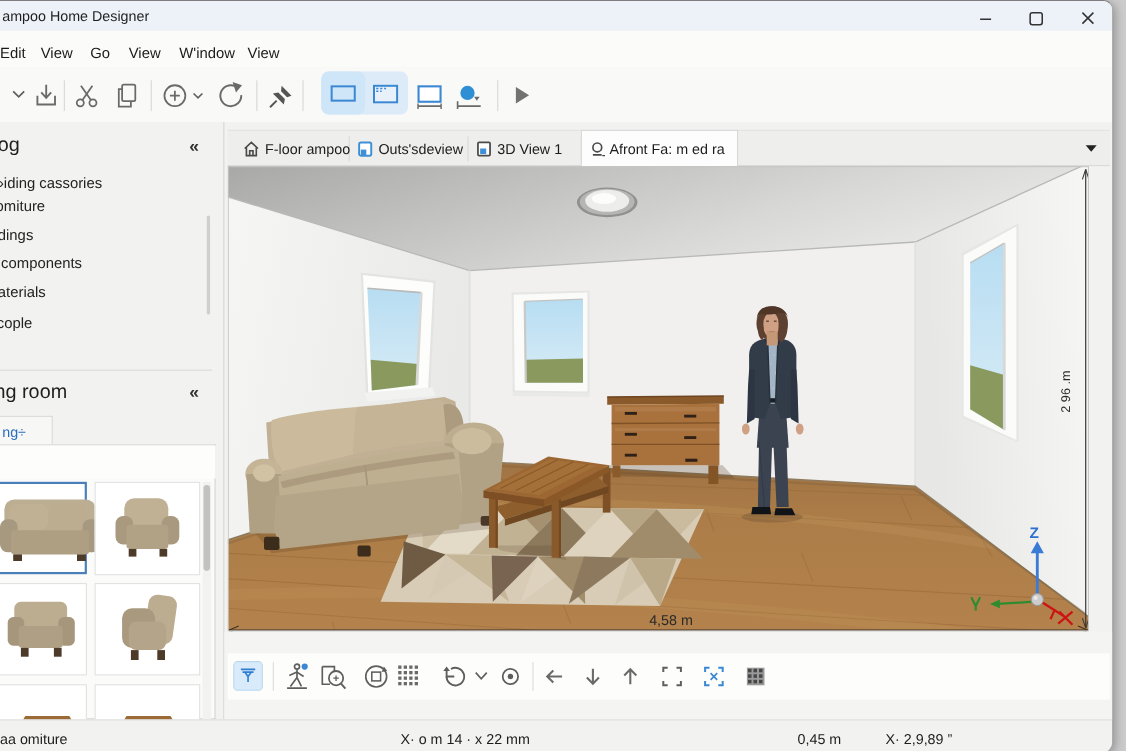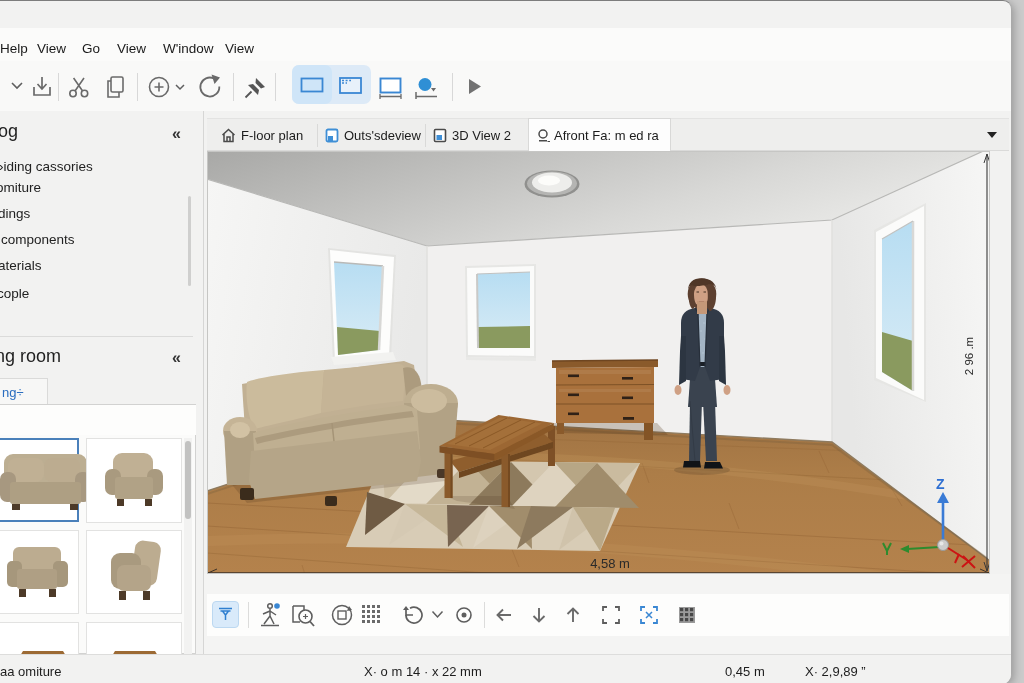--- a/index.html
+++ b/index.html
@@ -30,23 +30,31 @@
   .statusbar { position:absolute; left:0; top:653px; width:100%; height:37px; background:#f2f2f1;
                border-top:1px solid #dddddc; font-size:13px; color:#1d1d1d; }
   .btoolarea { position:absolute; left:204px; top:573px; width:808px; height:80px; background:#f4f4f3; }
   .btoolbar  { position:absolute; left:3px; top:20px; width:802px; height:42px; background:#fdfdfc; }
   svg { display:block; }
 </style>
 </head>
 <body>
 <div class="win">
 
+  <div class="titlebar">
+    <div class="title">ampoo Home Designer</div>
+    <svg class="abs" style="left:889px;top:8px" width="115" height="16" viewBox="0 0 115 16">
+      <line x1="2" y1="8.5" x2="12" y2="8.5" stroke="#333" stroke-width="1.3"></line>
+      <rect x="47.5" y="2.5" width="11" height="11" rx="2" fill="none" stroke="#333" stroke-width="1.4"></rect>
+      <path d="M95 2.5 L105 12.5 M105 2.5 L95 12.5" stroke="#333" stroke-width="1.4"></path>
+    </svg>
+  </div>
 
   <div class="menubar">
-    <div class="menu" style="left:0px">Help</div>
+    <div class="menu" style="left:0px">Edit</div>
     <div class="menu" style="left:37px">View</div>
     <div class="menu" style="left:82px">Go</div>
     <div class="menu" style="left:117px">View</div>
     <div class="menu" style="left:163px">W'indow</div>
     <div class="menu" style="left:225px">View</div>
   </div>
 
   <div class="toolbar" id="toolbar">
     <svg class="abs" style="left:10px;top:20px" width="14" height="10" viewBox="0 0 14 10">
       <path d="M2 2 L7 7 L12 2" fill="none" stroke="#5f5f5f" stroke-width="1.6"></path>
@@ -196,23 +204,23 @@
     </svg>
     <svg class="abs" style="left:226px;top:9px" width="14" height="15" viewBox="0 0 14 15">
       <rect x="1.5" y="1.5" width="11" height="12" rx="1" fill="#fff" stroke="#4a4a4a" stroke-width="1.6"></rect>
       <rect x="3.5" y="7" width="5.5" height="5" fill="#3f8fd6"></rect>
     </svg>
     <svg class="abs" style="left:328px;top:9px" width="17" height="16" viewBox="0 0 17 16">
       <circle cx="8" cy="6" r="4" fill="none" stroke="#4a4a4a" stroke-width="1.5"></circle>
       <path d="M4 12.8 L12 12.8" stroke="#4a4a4a" stroke-width="1.5"></path>
       <path d="M12.5 13.5 L15 13.5" stroke="#4a4a4a" stroke-width="1.2"></path>
     </svg>
-    <div class="tabtext" style="left:34px">F-loor plan</div>
+    <div class="tabtext" style="left:34px">F-loor ampoo</div>
     <div class="tabtext" style="left:137px">Outs'sdeview</div>
-    <div class="tabtext" style="left:245px">3D View 2</div>
+    <div class="tabtext" style="left:245px">3D View 1</div>
     <div class="tabtext" style="left:347px">Afront Fa: m ed ra</div>
     <svg class="abs" style="left:779px;top:12px" width="12" height="8" viewBox="0 0 12 8">
       <path d="M1 1 L6 7 L11 1 Z" fill="#222"></path>
     </svg>
   </div>
 
   <div class="abs" style="left:207px;top:150px;width:783px;height:423px" id="view3d">
   <svg width="783" height="423" viewBox="0 0 783 423">
     <defs>
       <linearGradient id="ceil" x1="0" y1="0" x2="1" y2="0.4">

